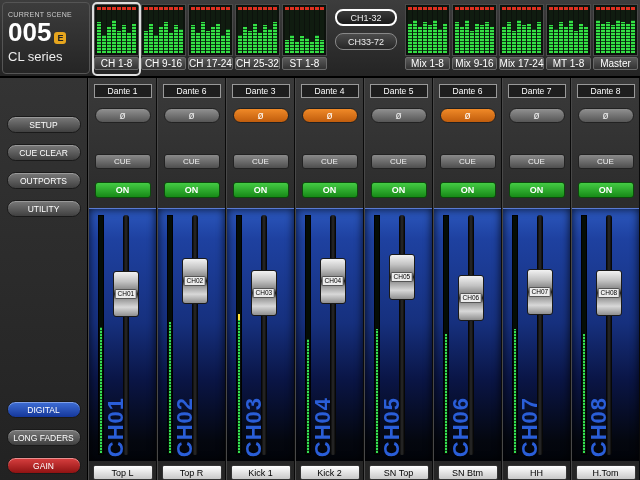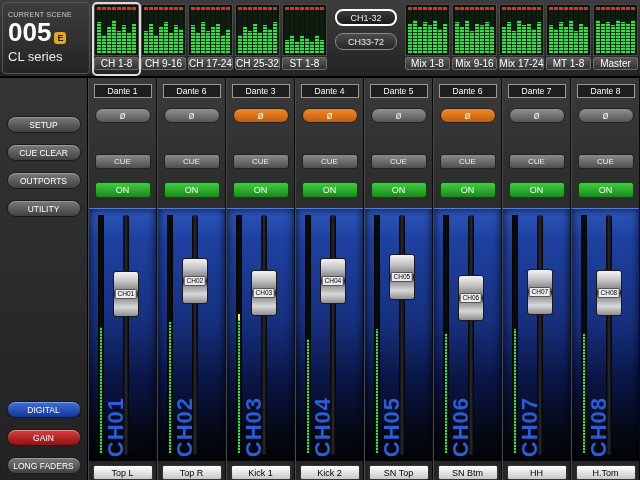--- a/index.html
+++ b/index.html
@@ -37,21 +37,21 @@
   .side-btn.red { background:linear-gradient(180deg,#d94040,#8f1212); box-shadow:inset 0 1px 0 #e89090; }
   .side-btn.gray { background:linear-gradient(180deg,#7a7a7a,#404040); }
   .side-btn:last-child { margin-bottom:6px; }
 
   .strips { flex:1; display:flex; background:#f0abfc; }
   .strip { width:69px; display:flex; flex-direction:column; align-items:center; background:linear-gradient(180deg,#3a3a3a 0%,#2c2c2c 30%,#252525 100%); border-right:1px solid #0a0a0a; border-left:1px solid #484848; }
   .port { width:58px; height:14px; margin-top:6px; background:#1e1e1e; border:1px solid #999; color:#fff; font-size:8.5px; display:flex; align-items:center; justify-content:center; }
   .phase { width:56px; height:15px; margin-top:10px; border-radius:8px; background:linear-gradient(180deg,#909090,#565656); border:1px solid #222; color:#f0f0f0; font-size:10px; line-height:10px; font-family:"Liberation Sans", sans-serif; cursor:pointer; }
   .phase.active { background:linear-gradient(180deg,#f08a28,#c05c0c); color:#fff; }
   .cue { width:56px; height:15px; margin-top:31px; border-radius:3px; background:linear-gradient(180deg,#8a8a8a,#4e4e4e); border:1px solid #222; color:#f0f0f0; font-size:8px; font-family:"Liberation Sans", sans-serif; cursor:pointer; }
-  .on { width:56px; height:16px; margin-top:13px; border-radius:3px; background:linear-gradient(180deg,#44cc44,#178a17); border:1px solid #0c4a0c; color:#fff; font-weight:normal; font-size:9px; font-family:"Liberation Sans", sans-serif; cursor:pointer; }
+  .on { width:56px; height:16px; margin-top:13px; border-radius:3px; background:linear-gradient(180deg,#44cc44,#178a17); border:1px solid #0c4a0c; color:#fff; font-weight:bold; font-size:9px; font-family:"Liberation Sans", sans-serif; cursor:pointer; }
 
   .fader-area { position:relative; width:100%; height:253px; margin-top:10px; background:linear-gradient(180deg,#2b57bd 0%,#1e41a0 12%,#16307e 45%,#0a1545 68%,#04070f 92%,#02040a 100%); box-shadow:inset 0 0 8px rgba(0,0,0,.8); border-top:1px solid #5a7ad0; }
   .meter { position:absolute; left:9px; top:6px; bottom:6px; width:6px; background:#050d06; border:1px solid #000; }
   .meter-fill { position:absolute; bottom:1px; left:1px; right:1px; background:repeating-linear-gradient(to top,#35e052 0px,#35e052 2px,#0d501c 2px,#0d501c 3px); }
   .meter-fill.peak::after { content:""; position:absolute; bottom:100%; left:0; right:0; height:6px; background:#ffe23a; }
   .track { position:absolute; left:calc(55% - 3px); width:6px; top:6px; bottom:6px; background:linear-gradient(90deg,#000,#2a2a2a,#000); border-radius:3px; }
   .cap { position:absolute; width:26px; height:46px; left:calc(55% - 13px); border-radius:3px; border:1px solid #1a1a1a; cursor:grab;
          background:linear-gradient(180deg,#f2f2f2 0%,#c2c2c2 22%,#8a8a8a 40%,#3a3a3a 47%,#181818 50%,#3a3a3a 53%,#9a9a9a 62%,#d8d8d8 80%,#8f8f8f 100%); }
   .cap-label { position:absolute; left:50%; top:50%; transform:translate(-50%,-50%); background:#ececec; color:#000; border:1px solid #555; font-size:6.5px; line-height:8px; padding:0 2px; border-radius:1px; white-space:nowrap; }
   .chnum { position:absolute; bottom:4px; left:14px; writing-mode:vertical-rl; transform:rotate(180deg); font-size:22px; font-weight:bold; color:#2a5ed8; letter-spacing:1px; }
@@ -472,22 +472,22 @@
   </header>
 
   <div class="main">
     <aside class="sidebar">
       <button class="side-btn">SETUP</button>
       <button class="side-btn">CUE CLEAR</button>
       <button class="side-btn">OUTPORTS</button>
       <button class="side-btn">UTILITY</button>
       <div class="side-spacer"></div>
       <button class="side-btn blue">DIGITAL</button>
+      <button class="side-btn gray">LONG FADERS</button>
       <button class="side-btn red">GAIN</button>
-      <button class="side-btn gray">LONG FADERS</button>
     </aside>
     <div class="strips" id="strips">
         <div class="strip">
     <div class="port">Dante 1</div>
     <button class="phase">ø</button>
     <button class="cue">CUE</button>
     <button class="on">ON</button>
     <div class="fader-area">
       <div class="meter">
         <div class="meter-fill" style="height: 53%;"></div>

